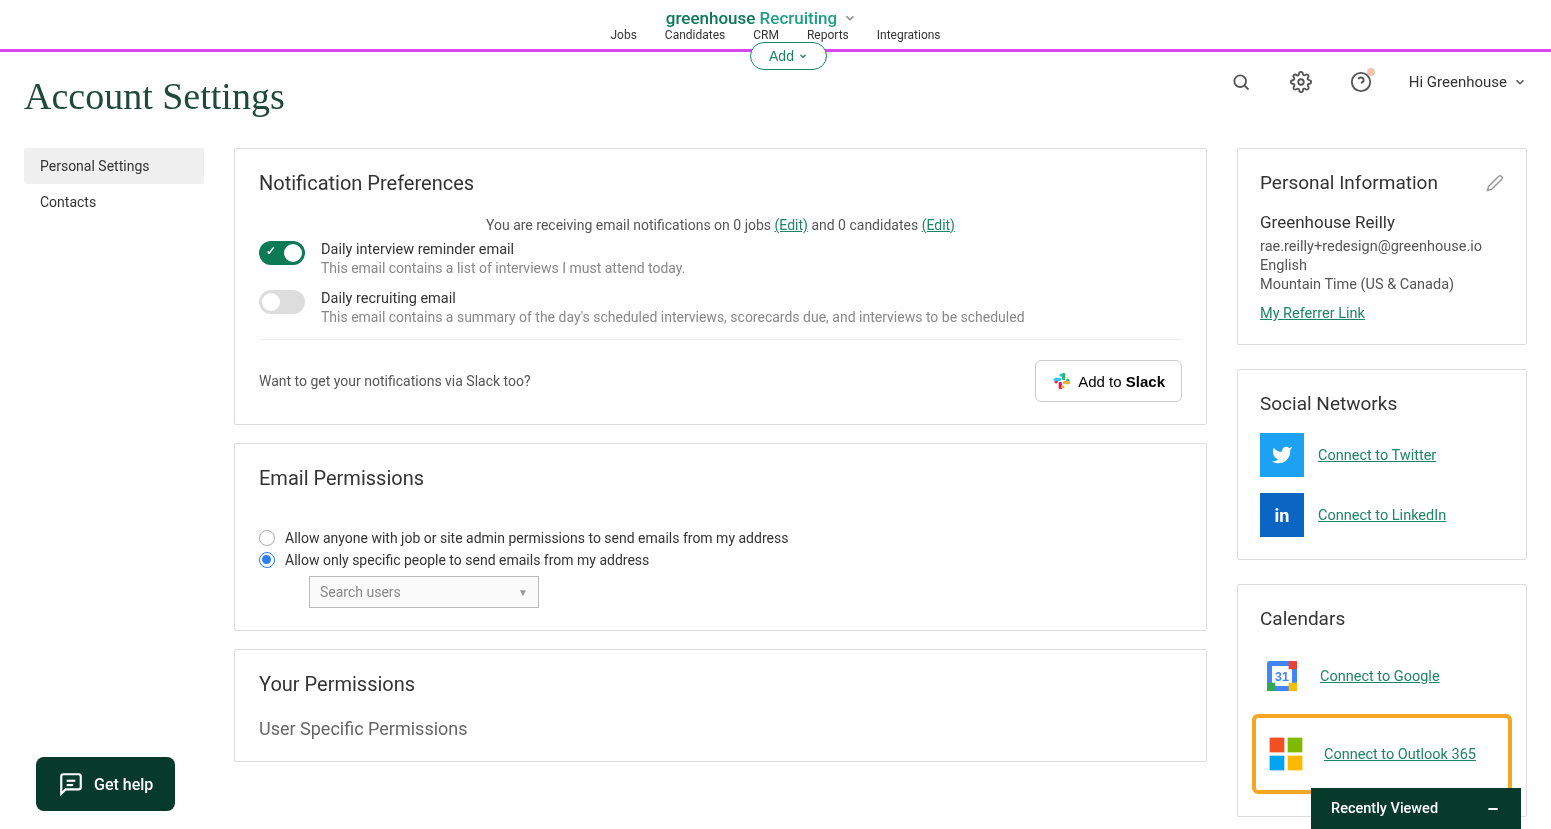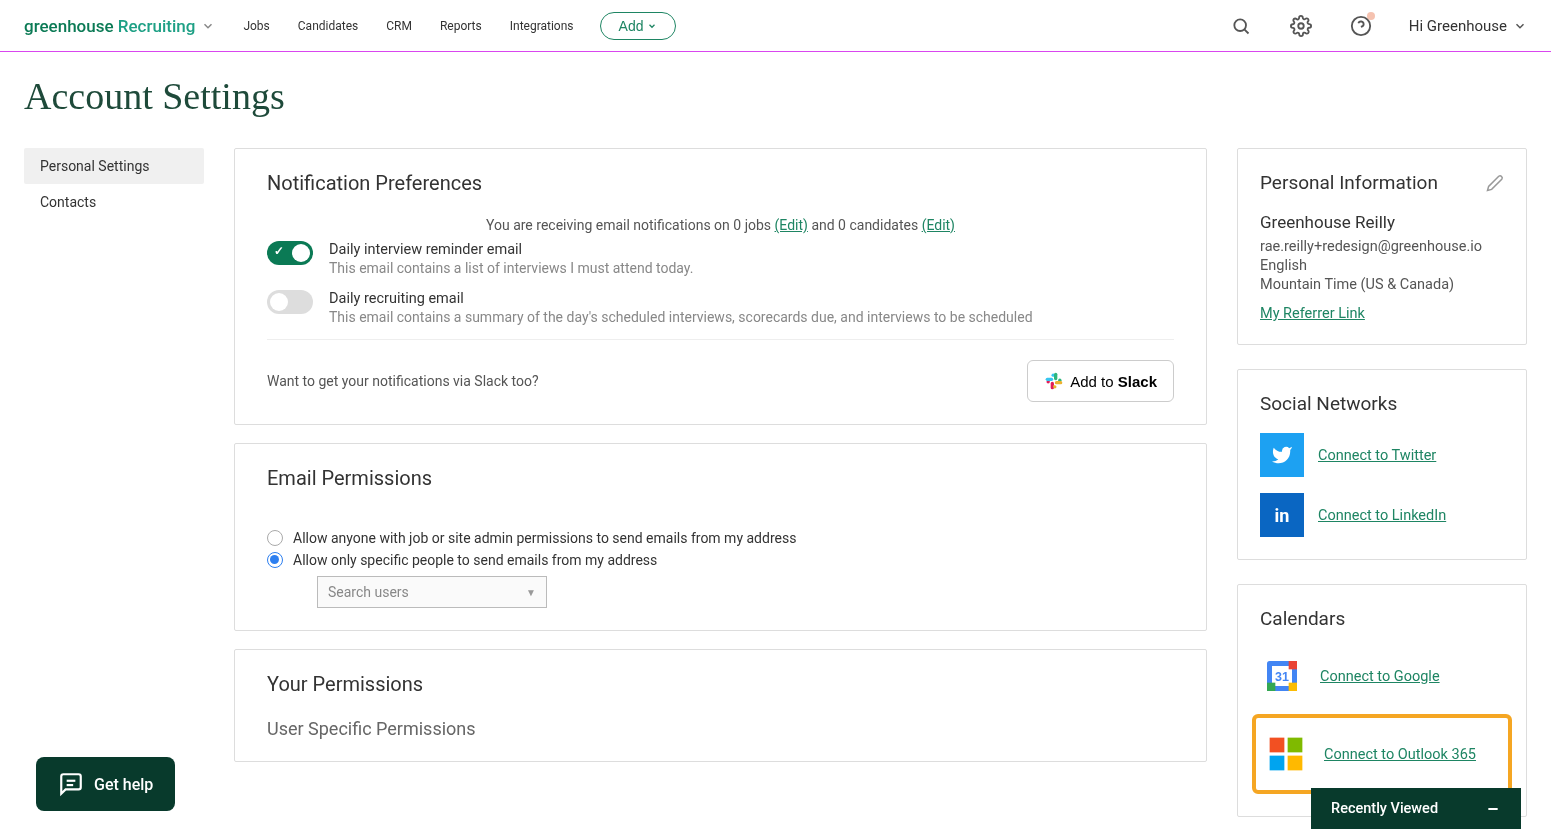--- a/index.html
+++ b/index.html
@@ -1,17 +1,17 @@
 <!DOCTYPE html>
 <html><head>
 <meta charset="utf-8">
 <style>
 * { box-sizing: border-box; margin: 0; padding: 0; }
 body { font-family: -apple-system, BlinkMacSystemFont, "Segoe UI", Roboto, Helvetica, Arial, sans-serif; color: #333; background: #fff; font-size: 14px; }
-.topbar { display: flex; align-items: center; padding: 8px 24px; border-bottom: 1px solid #d946ef; height: 52px; }
+.topbar { display: flex; align-items: center; padding: 8px 24px; border-bottom: 3px solid #d946ef; height: 52px; flex-direction: column; }
 .logo { display: flex; align-items: center; gap: 6px; margin-right: 28px; cursor: pointer; }
 .logo-text { font-size: 17px; font-weight: 500; }
 .logo-g { color: #0B7A55; }
 .logo-r { color: #1EA085; }
 .nav { display: flex; gap: 28px; }
 .nav-item { font-size: 12px; color: #333; text-decoration: none; cursor: pointer; }
 .add-btn { margin-left: 26px; border: 1.5px solid #1E8563; color: #1E8563; background: #fff; border-radius: 18px; padding: 5px 18px; font-size: 14px; cursor: pointer; display: flex; align-items: center; gap: 4px; }
 .top-right { margin-left: auto; display: flex; align-items: center; gap: 36px; }
 .icon-btn { width: 24px; height: 24px; display: flex; align-items: center; justify-content: center; cursor: pointer; color: #555; position: relative; }
 .help-dot { position: absolute; top: -2px; right: -2px; width: 8px; height: 8px; background: #F5C2B0; border-radius: 50%; }
@@ -20,21 +20,21 @@
 .page-title { font-family: Georgia, 'Times New Roman', serif; font-size: 38px; color: #1E4A3A; padding: 22px 24px 10px; font-weight: 400; }
 
 .content { display: flex; padding: 20px 24px 40px; gap: 30px; align-items: flex-start; }
 
 .sidebar { width: 180px; flex-shrink: 0; }
 .sidebar-item { padding: 10px 16px; font-size: 14px; cursor: pointer; color: #333; border-radius: 2px; }
 .sidebar-item.active { background: #f0f0f0; }
 
 .main-col { flex: 1; display: flex; flex-direction: column; gap: 18px; min-width: 0; }
 
-.card { border: 1px solid #ddd; border-radius: 2px; padding: 22px 32px; min-width: 0; }
+.card { border: 1px solid #ddd; border-radius: 2px; padding: 22px 24px; min-width: 0; }
 .card h2 { font-size: 20px; font-weight: 400; color: #333; margin-bottom: 22px; }
 
 .notif-text { color: #555; margin-bottom: 8px; text-align: center; }
 .edit-link { color: #1E8563; text-decoration: underline; cursor: pointer; }
 
 .toggle-row { display: flex; gap: 16px; margin-bottom: 14px; align-items: flex-start; }
 .toggle { width: 46px; height: 24px; border-radius: 12px; position: relative; cursor: pointer; flex-shrink: 0; }
 .toggle.on { background: #0B7A55; }
 .toggle.off { background: #ddd; }
 .toggle-knob { width: 18px; height: 18px; background: #fff; border-radius: 50%; position: absolute; top: 3px; }

